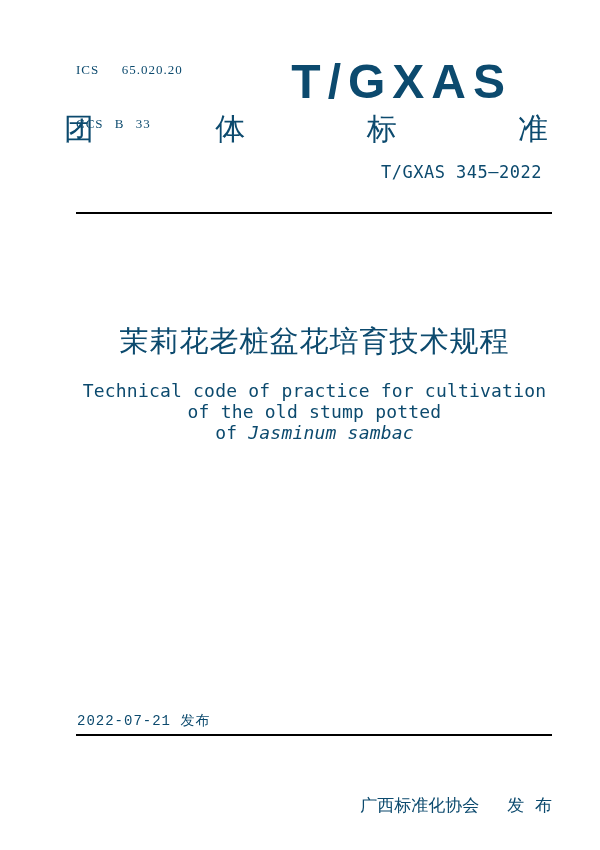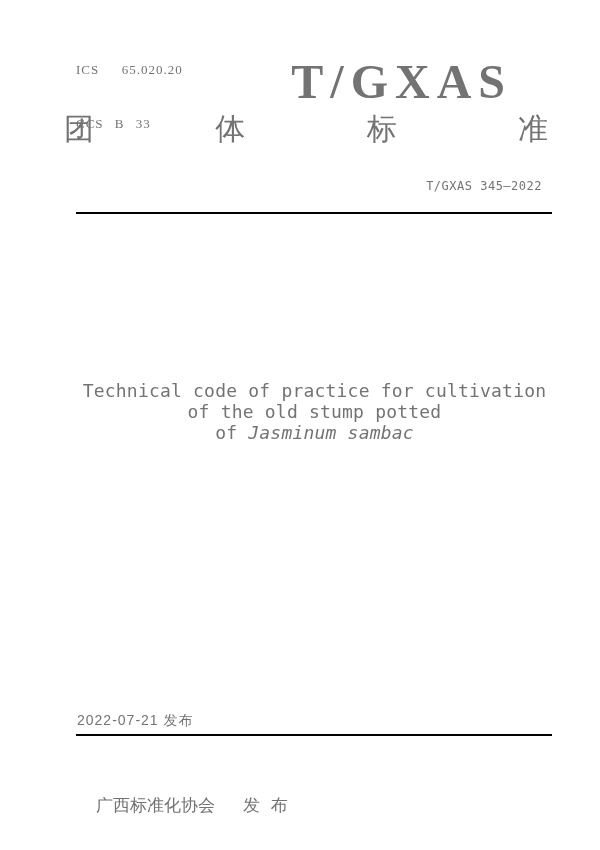--- a/index.html
+++ b/index.html
@@ -6,21 +6,21 @@
     margin: 0;
     padding: 0;
     background: #ffffff;
   }
   .page {
     position: relative;
     width: 588px;
     height: 850px;
     margin: 0 auto;
     background: #ffffff;
-    color: #737373;
+    color: #0c4a6e;
     font-family: "Liberation Sans", sans-serif;
     overflow: hidden;
   }
 
   
   .ics-block {
     position: absolute;
     top: 25px;
     left: 70px;
     font-family: "Liberation Serif", serif;
@@ -29,21 +29,21 @@
     letter-spacing: 1px;
     word-spacing: 7px;
     white-space: pre;
   }
 
   
   .logo {
     position: absolute;
     top: 58px;
     right: 82px;
-    font-family: Liberation Serif, serif;
+    font-family: Liberation Sans, sans-serif;
     font-weight: bold;
     font-size: 48px;
     line-height: 1;
     letter-spacing: 7px;
     white-space: nowrap;
   }
 
   
   .type-row {
     position: absolute;
@@ -55,24 +55,23 @@
     font-size: 30px;
     line-height: 38px;
   }
 
   
   .std-no {
     position: absolute;
     top: 162px;
     right: 52px;
     font-family: "DejaVu Sans Mono", monospace;
-    font-size: 12px;
+    font-size: 17px;
     letter-spacing: 0.5px;
     white-space: nowrap;
-    margin-top: 17px;
   }
 
   .rule {
     position: absolute;
     left: 70px;
     right: 42px;
     height: 2px;
     background: #000000;
   }
   .rule-top { top: 212px; }
@@ -105,34 +104,34 @@
   .title-en .latin { font-style: italic; text-align: center; }
 
   
   .dates {
     position: absolute;
     top: 712px;
     left: 71px;
     right: 42px;
     display: flex;
     justify-content: space-between;
-    font-family: Liberation Sans, sans-serif;
+    font-family: Liberation Mono, monospace;
     font-size: 14px;
     letter-spacing: 1px;
     white-space: nowrap;
     gap: 16px;
   }
 
   
   .publisher {
     position: absolute;
     top: 774px;
     left: 71px;
     right: 42px;
-    text-align: left;
+    text-align: right;
     font-size: 17px;
     white-space: pre;
   }
   .publisher .pub-action {
     margin-left: 28px;
     word-spacing: 6px;
   }
 </style>
 </head>
 <body>
@@ -150,20 +149,21 @@
     <span>团</span>
     <span>体</span>
     <span>标</span>
     <span>准</span>
   </div>
 
   <div class="std-no">T/GXAS 345—2022</div>
 
   <div class="rule rule-top"></div>
 
+  <div class="title-zh">茉莉花老桩盆花培育技术规程</div>
 
   <div class="title-en">
     <div>Technical code of practice for cultivation of the old stump potted</div>
     <div><span>of </span><span class="latin">Jasminum sambac</span></div>
   </div>
 
   <div class="dates">
     <span>2022-07-21 发布</span>
   </div>
 

